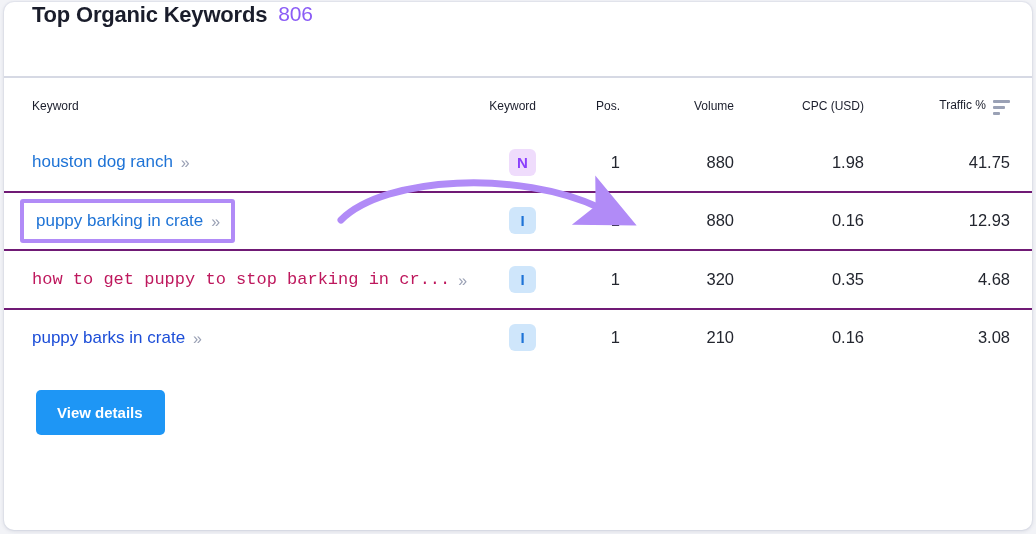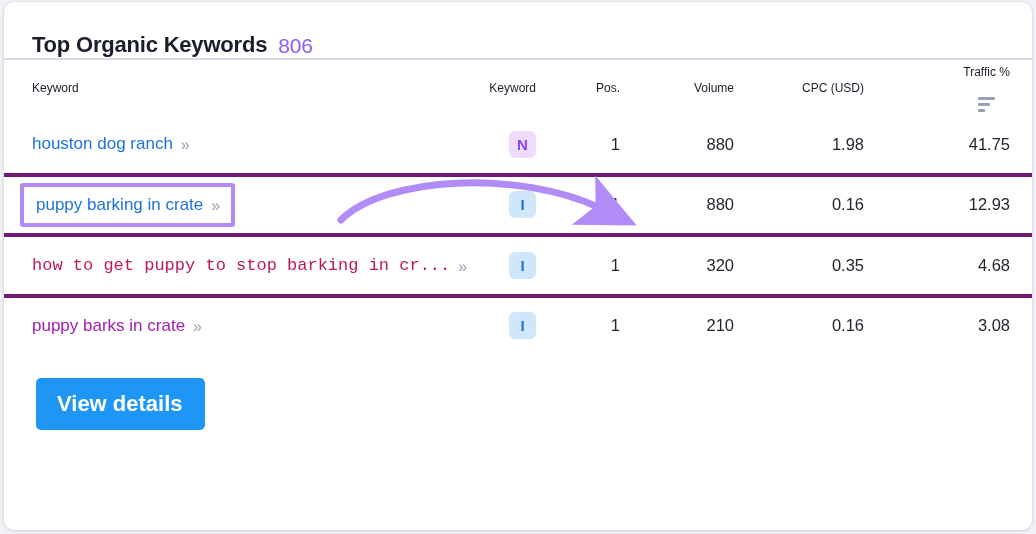--- a/index.html
+++ b/index.html
@@ -22,25 +22,25 @@
     width: 1028px;
     height: 528px;
     background: #ffffff;
     border-radius: 10px;
     box-shadow: 0 1px 4px rgba(32,40,77,0.14), 0 0 0 1px rgba(228,231,240,0.65);
     overflow: hidden;
   }
 
   
   .card-header {
-    height: 58px;
+    height: 76px;
     box-sizing: border-box;
     padding: 0 0 0 28px;
     display: flex;
-    align-items: flex-end;
+    align-items: flex-start;
     border-bottom: 2px solid #d6d9e4;
   }
   .card-title {
     font-size: 22px;
     font-weight: bold;
     color: #1a1d2b;
     letter-spacing: -0.2px;
   }
   .card-count {
     font-size: 21px;
@@ -62,44 +62,43 @@
     padding: 0;
     height: 56px;
     vertical-align: middle;
   }
   .tbl td {
     font-size: 16.5px;
     color: #23262f;
     padding: 0;
     height: 56.5px;
     vertical-align: middle;
-    border-top: 4px solid #701a75;
+    border-top: 2px solid #701a75;
   }
   .tbl tbody tr:first-child td { border-top: none; }
 
   .col-kw      { width: 452px; }
   .col-intent  { width: 88px; }
   .col-pos     { width: 88px; }
   .col-volume  { width: 110px; }
   .col-cpc     { width: 130px; }
   .col-traffic { width: 160px; }
 
   .th-kw      { text-align: left; padding-left: 28px !important; }
   .th-intent  { text-align: right; padding-right: 8px !important; }
   .th-pos     { text-align: right; padding-right: 12px !important; }
   .th-volume  { text-align: right; padding-right: 8px !important; }
   .th-cpc     { text-align: right; padding-right: 8px !important; }
   .th-traffic { text-align: right; padding-right: 22px !important; }
 
   .th-traffic-inner {
     display: inline-flex;
-    align-items: center;
-    gap: 16px;
+    align-items: flex-start;
+    gap: 7px;
     cursor: pointer;
-    flex-direction: column;
   }
   .sort-icon {
     display: inline-flex;
     flex-direction: column;
     align-items: flex-start;
     gap: 3px;
     padding-top: 2px;
   }
   .sort-icon i {
     display: block;
@@ -169,21 +168,21 @@
   .num-traffic { padding-right: 22px !important; }
 
   
   .card-footer {
     padding: 24px 0 0 32px;
   }
   .btn-primary {
     display: inline-block;
     background: #1e96f5;
     color: #ffffff;
-    font-size: 22px;
+    font-size: 15px;
     font-weight: bold;
     border: none;
     border-radius: 5px;
     padding: 15px 22px 15px 21px;
     cursor: pointer;
     font-family: "Liberation Sans", sans-serif;
     line-height: 1;
   }
 
   
@@ -269,21 +268,21 @@
             </span></td>
           <td class="intent-cell"><span class="badge badge-i" style="background: rgb(207, 230, 251); color: rgb(30, 115, 214);">I</span></td>
           <td class="num num-pos">1</td>
           <td class="num num-volume">320</td>
           <td class="num num-cpc">0.35</td>
           <td class="num num-traffic">4.68</td>
         </tr>
         <tr>
           <td class="kw-cell"><span class="kw-wrap">
               <span class="kw-wrap">
-                <a class="kw-link" style="color: #a21caf;">puppy barks in crate</a>
+                <a class="kw-link" style="color: #1d4ed8;">puppy barks in crate</a>
                 <span class="chev">»</span>
               </span>
             </span></td>
           <td class="intent-cell"><span class="badge badge-i" style="background: rgb(207, 230, 251); color: rgb(30, 115, 214);">I</span></td>
           <td class="num num-pos">1</td>
           <td class="num num-volume">210</td>
           <td class="num num-cpc">0.16</td>
           <td class="num num-traffic">3.08</td>
         </tr>
       </tbody>

